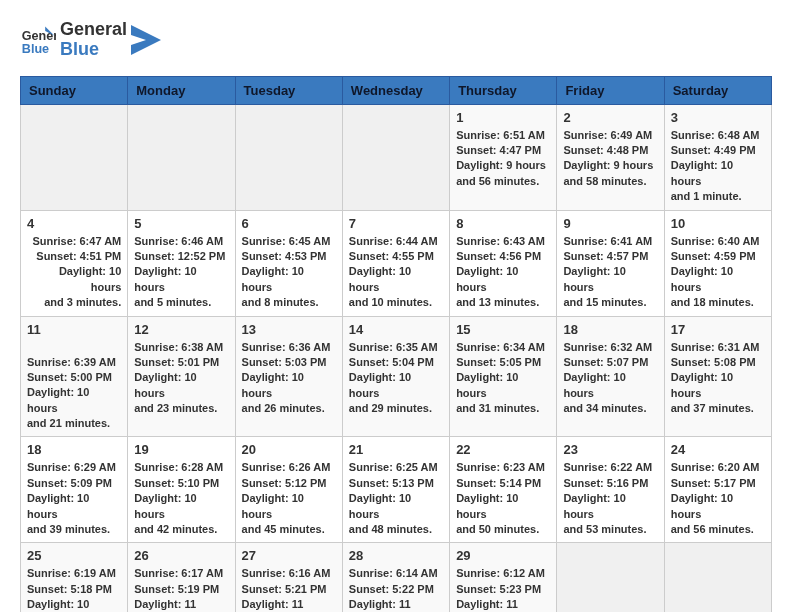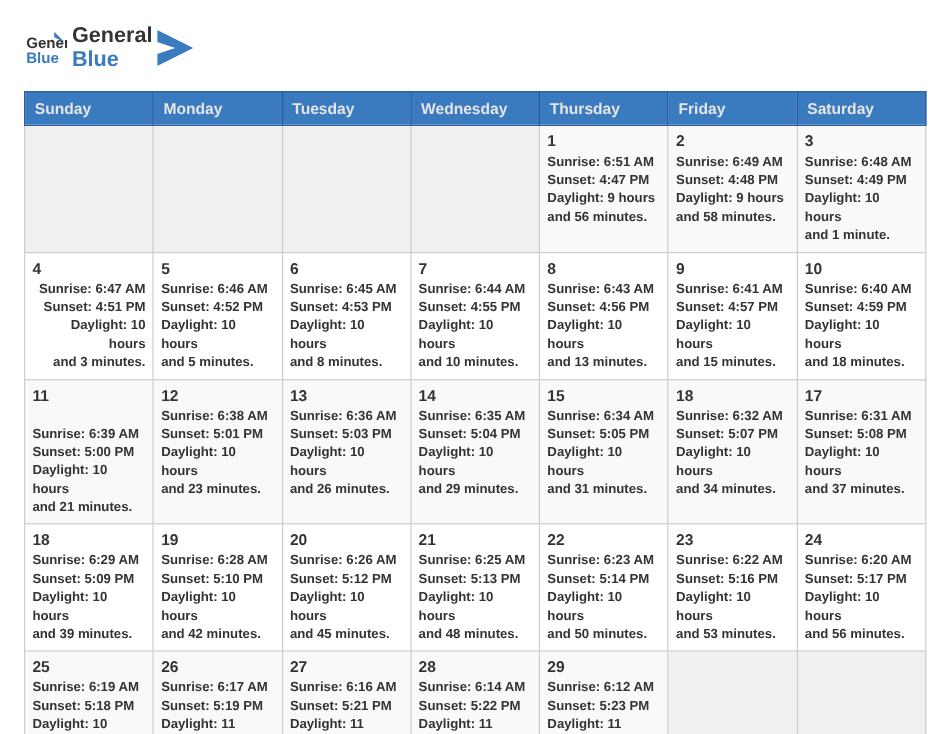--- a/index.html
+++ b/index.html
@@ -37,21 +37,21 @@
     .subtitle {
       font-size: 16px;
       color: #555;
     }
     table {
       width: 100%;
       border-collapse: collapse;
     }
     thead th {
       background-color: #3a7abf;
-      color: #e5e5e5;
+      color: #0f172a;
       font-size: 13px;
       font-weight: bold;
       padding: 6px 8px;
       text-align: left;
       border: 1px solid #2a5a9f;
     }
     tbody td {
       vertical-align: top;
       border: 1px solid #ccc;
       padding: 5px 6px;
@@ -149,21 +149,21 @@
         <td>
           <span class="day-number">4</span>
           <div class="day-info" style="white-space: pre-line; text-align: right;">Sunrise: 6:47 AM
 Sunset: 4:51 PM
 Daylight: 10 hours
 and 3 minutes.</div>
         </td>
         <td>
           <span class="day-number">5</span>
           <div class="day-info" style="white-space: pre-line;">Sunrise: 6:46 AM
-Sunset: 4:52 PM
+Sunset: 12:52 PM
 Daylight: 10 hours
 and 5 minutes.</div>
         </td>
         <td>
           <span class="day-number">6</span>
           <div class="day-info" style="white-space: pre-line;">Sunrise: 6:45 AM
 Sunset: 4:53 PM
 Daylight: 10 hours
 and 8 minutes.</div>
         </td>

